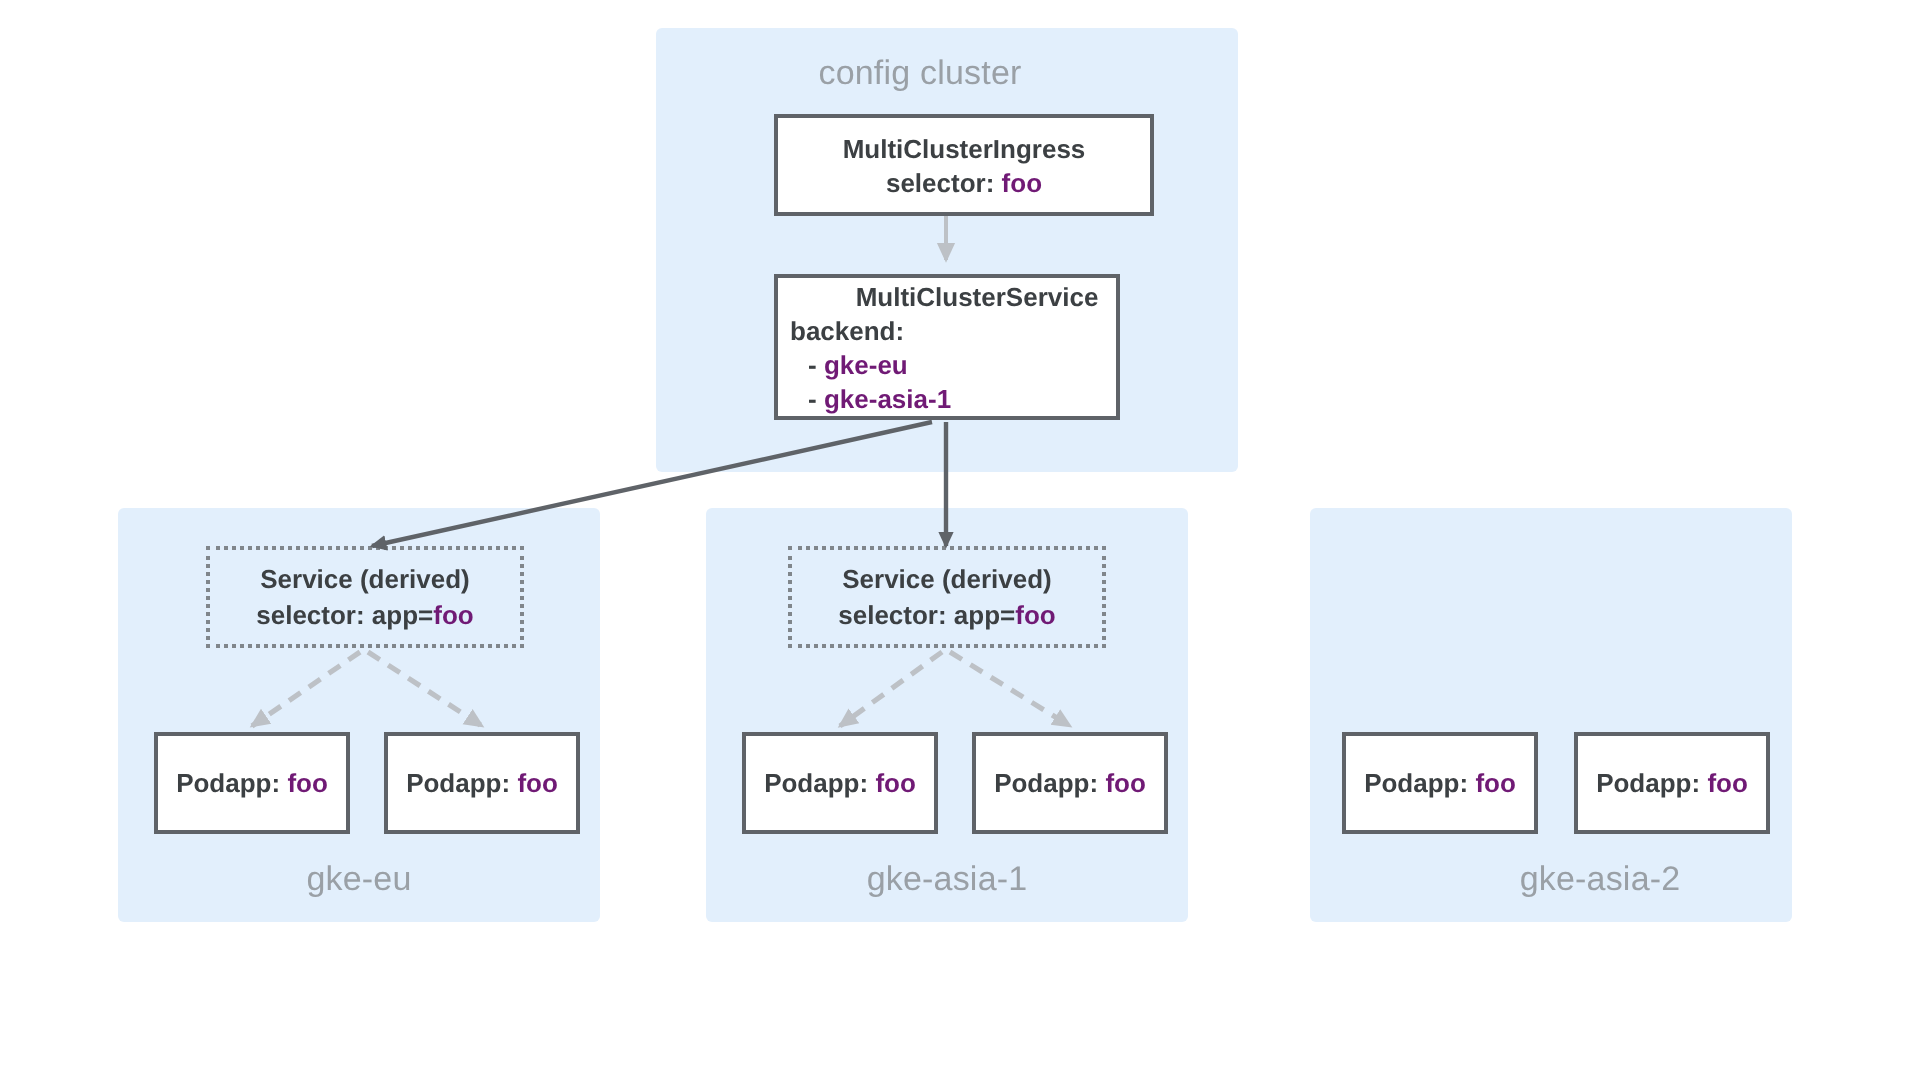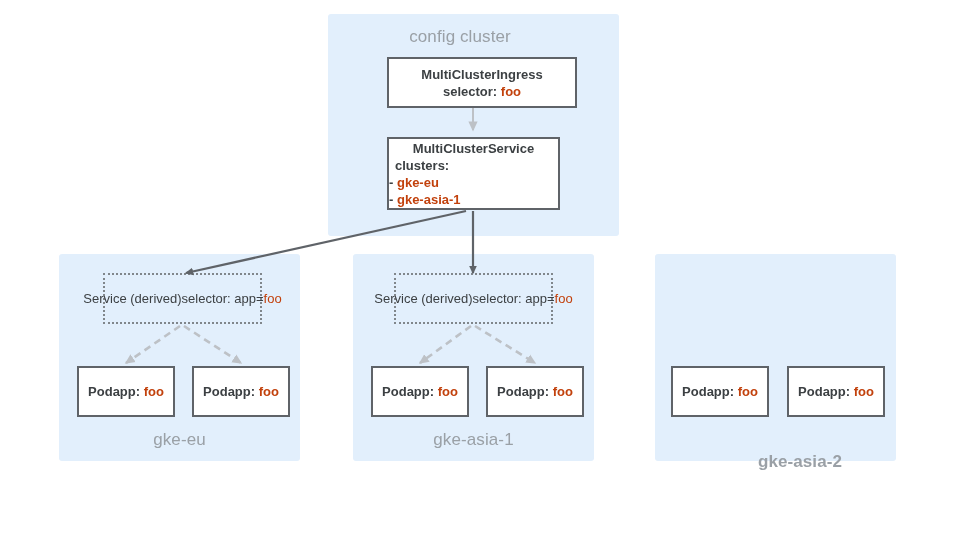--- a/index.html
+++ b/index.html
@@ -39,54 +39,54 @@
     align-items:center;
     justify-content:center;
     color:#3c4043;
     font-size:13px;
     font-weight:bold;
     line-height:17px;
   }
   .box .ln{white-space:nowrap;}
   .box.left-body{align-items:flex-start;}
   .box.left-body .ttl{width:100%;text-align:center;}
-  .box.left-body .ln{padding-left:0;}
+  .box.left-body .ln{padding-left:15px;}
 
   .svcbox{
     position:absolute;
     background:transparent;
     border:2px dotted #80868b;
     box-sizing:border-box;
     display:flex;
-    flex-direction:row;
+    flex-direction:column;
     align-items:center;
     justify-content:center;
     color:#3c4043;
     font-size:13px;
-    font-weight:normal;
+    font-weight:bold;
     line-height:18px;
     text-align:right;
   }
   .svcbox .ln{white-space:nowrap;}
 
   .pod{
     position:absolute;
     background:#ffffff;
     border:2px solid #5f6368;
     box-sizing:border-box;
     display:flex;
     flex-direction:row;
     align-items:center;
     justify-content:center;
     color:#3c4043;
     font-size:13px;
     font-weight:bold;
     line-height:18px;
   }
-  .blue{color:#c2410c;}
+  .blue{color:#701a75;}
 
   svg.edges{position:absolute;left:0;top:0;width:960px;height:540px;pointer-events:none;}
 </style>
 </head>
 <body>
 
 <div id="stage">
 
   <div class="panel" style="left:328px;top:14px;width:291px;height:222px;"></div>
   <div class="panel-title" style="left:328px;top:27px;width:264px;">config cluster</div>
@@ -94,21 +94,21 @@
   <div class="box" style="left:387px;top:57px;width:190px;height:51px;">
     <div class="ln">MultiClusterIngress</div>
     <div class="ln">
       <span>selector:</span>
       <span class="blue">foo</span>
     </div>
   </div>
 
   <div class="box left-body" style="left:387px;top:137px;width:173px;height:73px;">
     <div class="ln ttl">MultiClusterService</div>
-    <div class="ln" style="padding-left:6px;">clusters:</div>
+    <div class="ln" style="padding-left:6px;">backend:</div>
     <div class="ln">
       <span>-</span>
       <span class="blue">gke-eu</span>
     </div>
     <div class="ln">
       <span>-</span>
       <span class="blue">gke-asia-1</span>
     </div>
   </div>
 
@@ -158,21 +158,21 @@
 
   <div class="pod" style="left:486px;top:366px;width:98px;height:51px;">
     <div class="ln">Pod</div>
     <div class="ln">
       <span>app:</span>
       <span class="blue">foo</span>
     </div>
   </div>
 
   <div class="panel" style="left:655px;top:254px;width:241px;height:207px;"></div>
-  <div class="panel-title" style="left:655px;top:452px;width:290px;font-weight:bold;">gke-asia-2</div>
+  <div class="panel-title" style="left:655px;top:430px;width:290px;">gke-asia-2</div>
 
   <div class="pod" style="left:671px;top:366px;width:98px;height:51px;">
     <div class="ln">Pod</div>
     <div class="ln">
       <span>app:</span>
       <span class="blue">foo</span>
     </div>
   </div>
 
   <div class="pod" style="left:787px;top:366px;width:98px;height:51px;">

